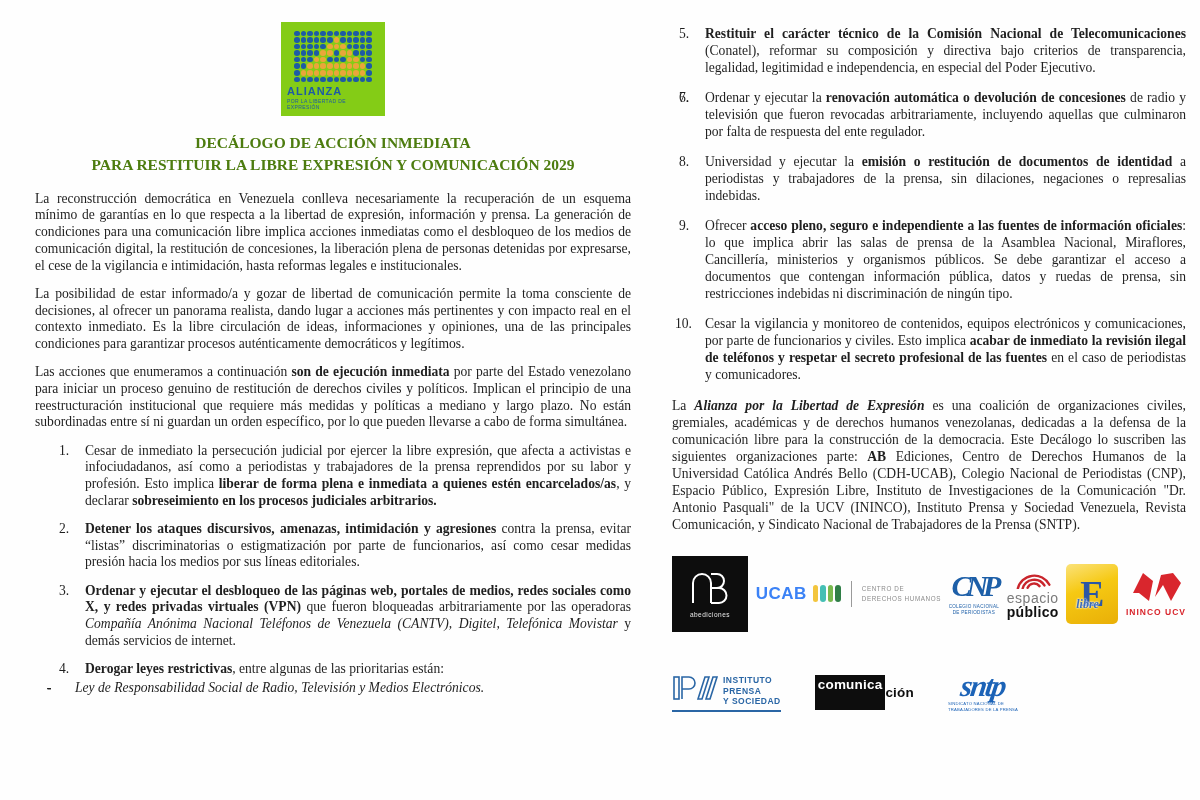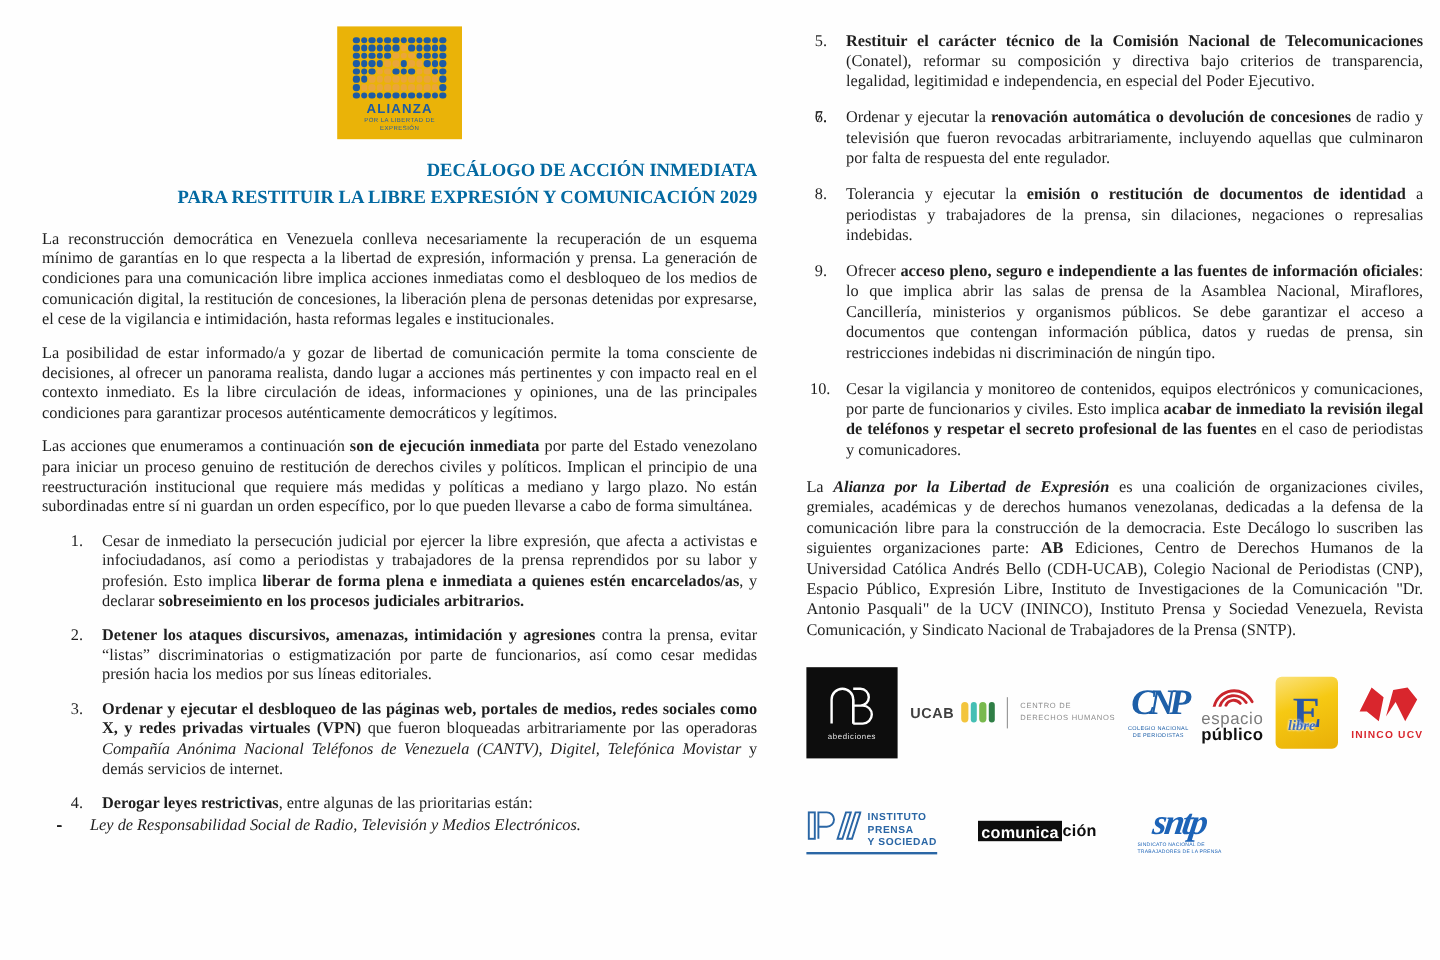--- a/index.html
+++ b/index.html
@@ -8,30 +8,30 @@
     width:1200px; height:800px; background:#ffffff;
     font-family:"Liberation Serif", serif; color:#1f1f1f;
     overflow:hidden;
   }
   .page { position:relative; width:1200px; height:800px; background:#fefefe; overflow:hidden; }
 
   .col-left  { position:absolute; left:35px;  top:14px; width:596px;  }
   .col-right { position:absolute; left:672px; top:26px; width:514px;  }
 
   
-  .logo-block { width:104px; margin:8px auto 0; padding:8px 6px 6px; background:#eab308; text-align:center; }
+  .logo-block { width:104px; margin:8px auto 0; padding:8px 6px 6px; background:#84cc16; }
   .dots { display:grid; grid-template-columns:repeat(12, 6.6px); justify-content:center; }
   .dot  { width:5.6px; height:5.6px; border-radius:50%; margin:0.5px; }
   .logo-name { font-family:"Liberation Sans", sans-serif; font-weight:bold; font-size:11px;
                letter-spacing:1px; color:#1d5ba4; margin-top:2px; }
   .logo-tag  { font-family:"Liberation Sans", sans-serif; font-size:5px; letter-spacing:0.4px;
                color:#1d5ba4; margin-top:1px; }
 
   
-  .doc-title { margin:16px 0 14px; text-align:right; color:#0369a1; font-weight:bold;
+  .doc-title { margin:16px 0 14px; text-align:center; color:#4d7c0f; font-weight:bold;
                font-size:15.5px; line-height:1.45; }
 
   
   .para   { text-align:justify; font-size:13.6px; line-height:1.23; margin:0 0 11.5px; }
   .col-right .para { line-height:1.25; }
   .item   { position:relative; padding-left:50px; margin:11.5px 0; text-align:justify;
             font-size:13.6px; line-height:1.23; }
   .item .num { position:absolute; left:24px; }
   .item-r { position:relative; padding-left:33px; margin:0 0 13px; text-align:justify;
             font-size:13.6px; line-height:1.25; }
@@ -53,22 +53,22 @@
   .lg { display:flex; flex-direction:column; align-items:center; }
 
   
   .ab-box { width:76px; height:76px; background:#0d0d0d; color:#fff; display:flex;
             flex-direction:column; align-items:center; justify-content:center; }
   .ab-label { font-family:"Liberation Sans", sans-serif; font-size:6.5px; color:#e8e8e8;
               letter-spacing:0.5px; margin-top:3px; }
 
   
   .ucab { flex-direction:row; gap:6px; align-items:center; }
-  .ucab-name { font-family:"Liberation Sans", sans-serif; font-weight:bold; font-size:12px;
-               color:#404040; letter-spacing:0.5px; }
+  .ucab-name { font-family:"Liberation Sans", sans-serif; font-weight:bold; font-size:17px;
+               color:#3b82f6; letter-spacing:0.5px; }
   .ucab-bars { display:flex; gap:2px; align-items:center; }
   .ucab-bar  { width:5.5px; height:17px; border-radius:3px; }
   .ucab-sep  { width:1px; height:26px; background:#9a9a9a; margin:0 4px; }
   .ucab-dept { font-family:"Liberation Sans", sans-serif; font-size:6.3px; letter-spacing:0.6px;
                color:#8b8b8b; line-height:1.5; }
 
   
   .cnp-mono { font-family:"Liberation Serif", serif; font-style:italic; font-weight:bold;
               font-size:30px; color:#1d5fa8; letter-spacing:-5px; line-height:1; }
   .cnp-cap  { font-family:"Liberation Sans", sans-serif; font-size:4.6px; color:#1d5fa8;
@@ -96,21 +96,21 @@
 
   
   .ipys { flex-direction:row; align-items:flex-start; gap:5px;
           border-bottom:2px solid #2a66a5; padding-bottom:3px; }
   .ipys-text { font-family:"Liberation Sans", sans-serif; font-weight:bold; font-size:8.5px;
                color:#2a66a5; line-height:1.25; letter-spacing:0.5px; padding-top:2px; }
 
   
   .com { flex-direction:row; align-items:center; }
   .com-box { background:#0d0d0d; color:#fff; font-family:"Liberation Sans", sans-serif;
-             font-weight:bold; font-size:13.5px; padding:2px 3px 0; letter-spacing:0.2px; }
+             font-weight:bold; font-size:13.5px; padding:2px 3px 18px; letter-spacing:0.2px; }
   .com-rest { color:#0d0d0d; font-family:"Liberation Sans", sans-serif; font-weight:bold;
               font-size:13.5px; letter-spacing:0.2px; }
 
   
   .sntp-mark { font-family:"Liberation Serif", serif; font-style:italic; font-weight:bold;
                font-size:30px; color:#1c63b7; line-height:0.9; transform:skewX(-8deg);
                letter-spacing:-2px; }
   .sntp-cap  { font-family:"Liberation Sans", sans-serif; font-size:4.2px; color:#1c63b7;
                line-height:1.5; margin-top:2px; letter-spacing:0.2px; }
 </style>
@@ -273,21 +273,21 @@
     </div>
     <div class="item-r">
       <span class="num">6.</span>
     </div>
     <div class="item-r">
       <span class="num">7.</span>
       <span><span>Ordenar y ejecutar la </span><span class="seg-b">renovación automática o devolución de concesiones</span><span> de radio y televisión que fueron revocadas arbitrariamente, incluyendo aquellas que culminaron por falta de respuesta del ente regulador.</span></span>
     </div>
     <div class="item-r">
       <span class="num">8.</span>
-      <span><span>Tolerancia y ejecutar la </span><span class="seg-b">emisión o restitución de documentos de identidad</span><span> a periodistas y trabajadores de la prensa,  sin dilaciones, negaciones o represalias indebidas.</span></span>
+      <span><span>Universidad y ejecutar la </span><span class="seg-b">emisión o restitución de documentos de identidad</span><span> a periodistas y trabajadores de la prensa,  sin dilaciones, negaciones o represalias indebidas.</span></span>
     </div>
     <div class="item-r">
       <span class="num">9.</span>
       <span><span>Ofrecer </span><span class="seg-b">acceso pleno, seguro e independiente a las fuentes de información oficiales</span><span>: lo que implica abrir las salas de prensa de la Asamblea Nacional, Miraflores, Cancillería, ministerios y organismos públicos. Se debe garantizar el acceso a documentos que contengan información pública, datos y ruedas de prensa, sin restricciones indebidas ni discriminación de ningún tipo.</span></span>
     </div>
     <div class="item-r wide-num">
       <span class="num">10.</span>
       <span><span>Cesar la vigilancia y monitoreo de contenidos, equipos electrónicos y comunicaciones, por parte de funcionarios y civiles. Esto implica </span><span class="seg-b">acabar de inmediato la revisión ilegal de teléfonos y respetar el secreto profesional de las fuentes</span><span> en el caso de periodistas y comunicadores.</span></span>
     </div>
 

